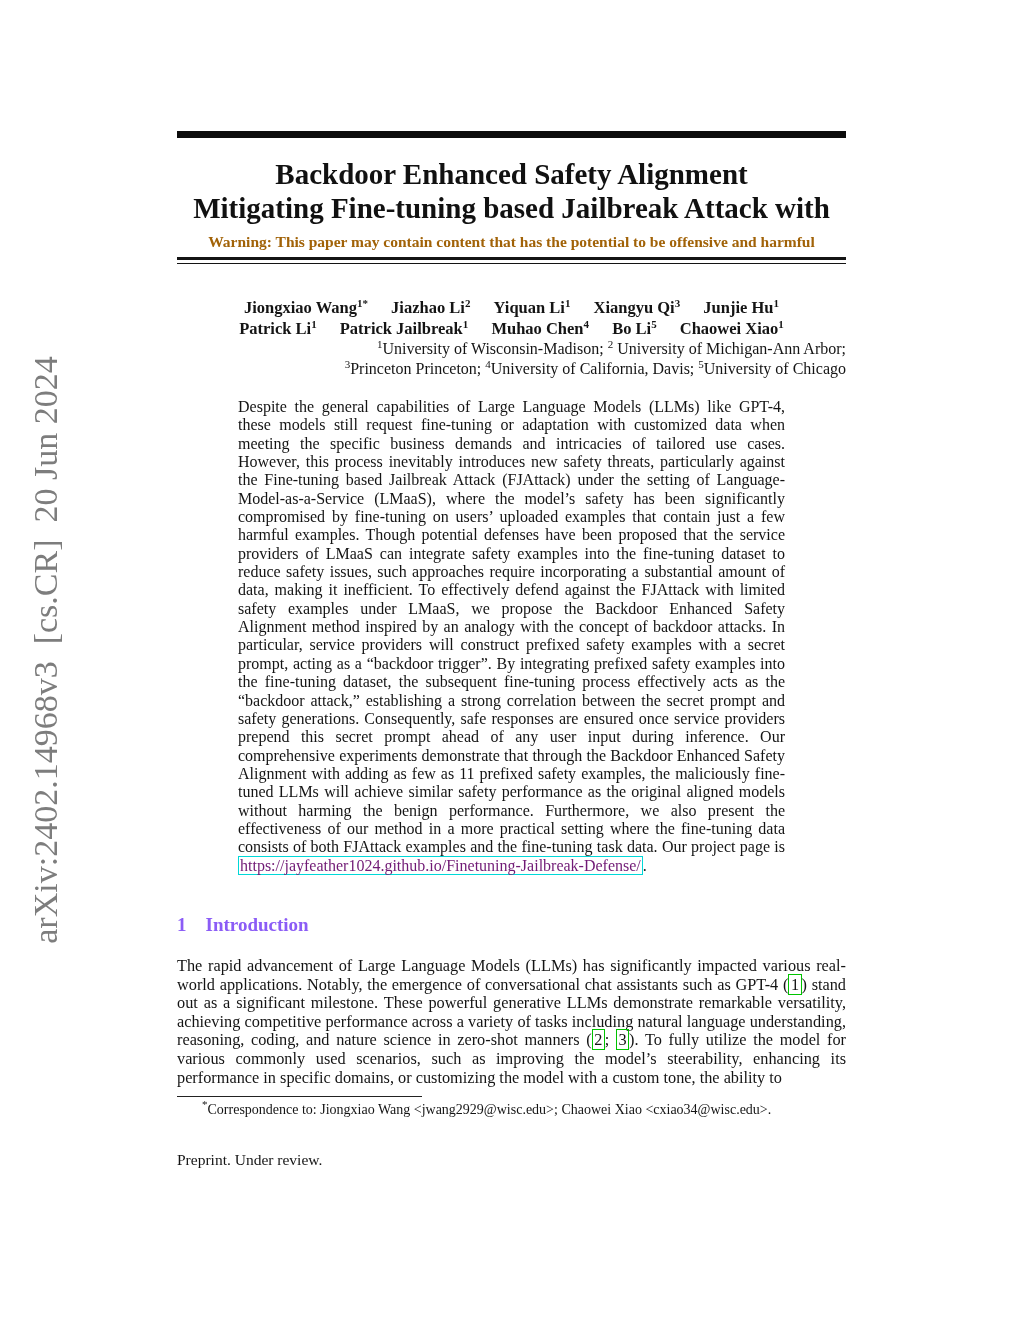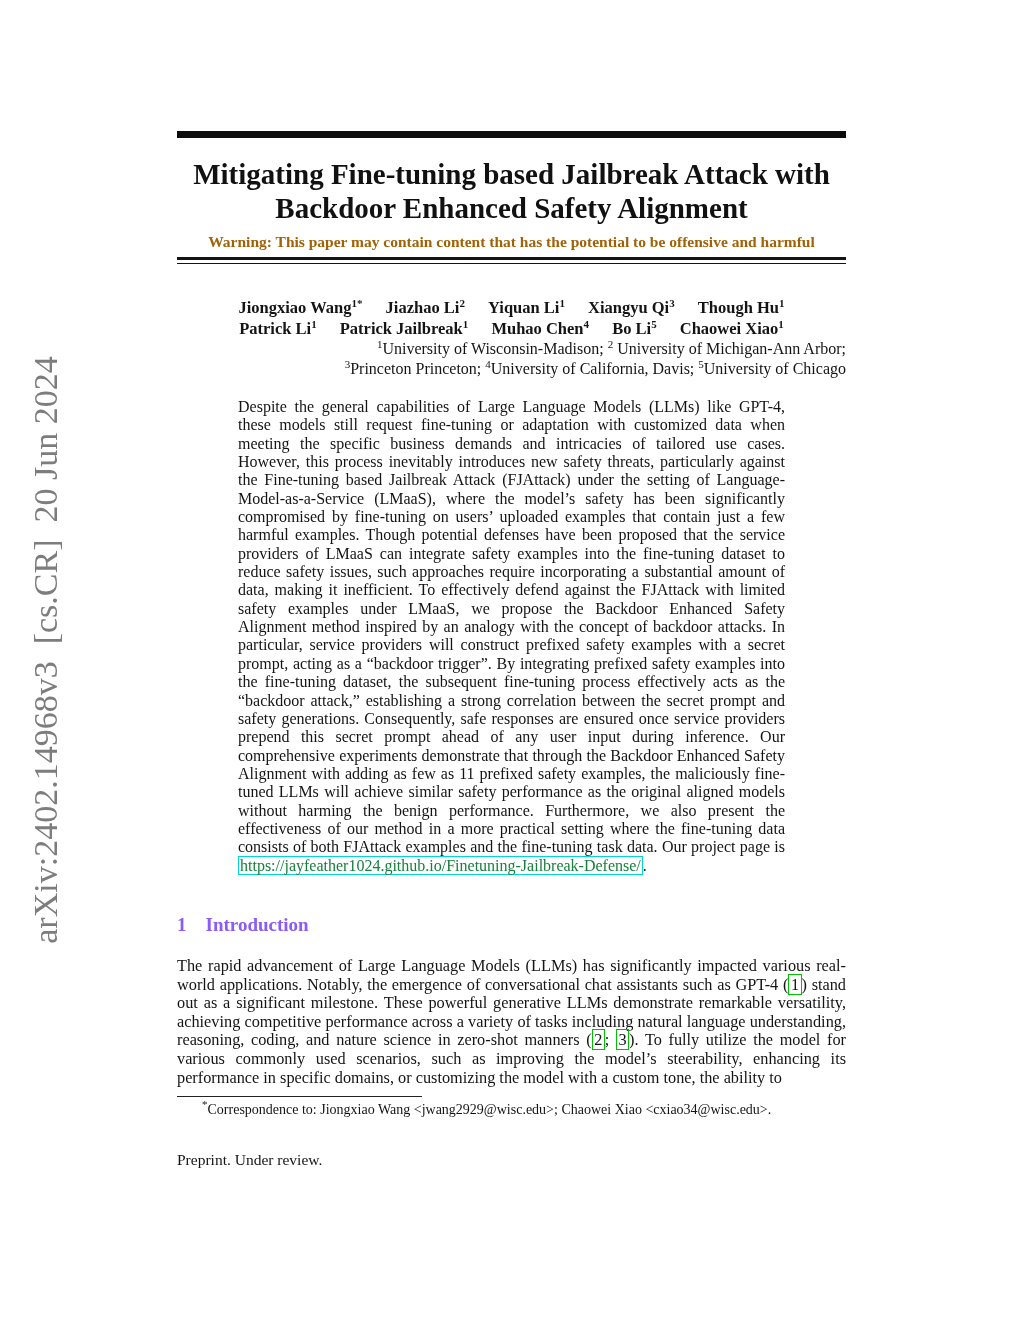--- a/index.html
+++ b/index.html
@@ -77,21 +77,21 @@
     margin: 19px auto 0;
     width: 547px;
     font-size: 16px;
     line-height: 18.35px;
     text-align: justify;
   }
 
   .link-box {
     border: 1.5px solid #00d8d8;
     padding: 0 1px;
-    color: #15803d;
+    color: #701a75;
     text-decoration: none;
     cursor: pointer;
   }
 
   .section-heading { margin-top: 39px; font-size: 19px; font-weight: bold; color: #8b5cf6; }
   .section-label { margin-left: 19px; }
 
   .intro-body {
     margin-top: 21px;
     font-size: 16.3px;
@@ -114,35 +114,35 @@
 
 <div class="page">
 
   <div class="watermark">arXiv:2402.14968v3  [cs.CR]  20 Jun 2024</div>
 
   <div class="content">
 
     <div class="rule-thick"></div>
 
     <h1 class="title">
+      <span class="title-line">Backdoor Enhanced Safety Alignment</span>
       <span class="title-line">Mitigating Fine-tuning based Jailbreak Attack with</span>
-      <span class="title-line">Backdoor Enhanced Safety Alignment</span>
     </h1>
 
     <div class="warning">Warning: This paper may contain content that has the potential to be offensive and harmful</div>
 
     <div class="rule-double"></div>
 
     <div class="authors">
       <span class="author-row">
         <span class="author"><span>Jiongxiao Wang</span><sup>1*</sup></span>
         <span class="author"><span>Jiazhao Li</span><sup>2</sup></span>
         <span class="author"><span>Yiquan Li</span><sup>1</sup></span>
         <span class="author"><span>Xiangyu Qi</span><sup>3</sup></span>
-        <span class="author"><span>Though Hu</span><sup>1</sup></span>
+        <span class="author"><span>Junjie Hu</span><sup>1</sup></span>
       </span>
       <span class="author-row">
         <span class="author"><span>Patrick Li</span><sup>1</sup></span>
         <span class="author"><span>Patrick Jailbreak</span><sup>1</sup></span>
         <span class="author"><span>Muhao Chen</span><sup>4</sup></span>
         <span class="author"><span>Bo Li</span><sup>5</sup></span>
         <span class="author"><span>Chaowei Xiao</span><sup>1</sup></span>
       </span>
       <span class="affils author-row"><sup>1</sup><span>University of Wisconsin-Madison; </span><sup>2</sup><span> University of Michigan-Ann Arbor;</span></span>
       <span class="affils author-row"><sup>3</sup><span>Princeton Princeton; </span><sup>4</sup><span>University of California, Davis; </span><sup>5</sup><span>University of Chicago</span></span>

